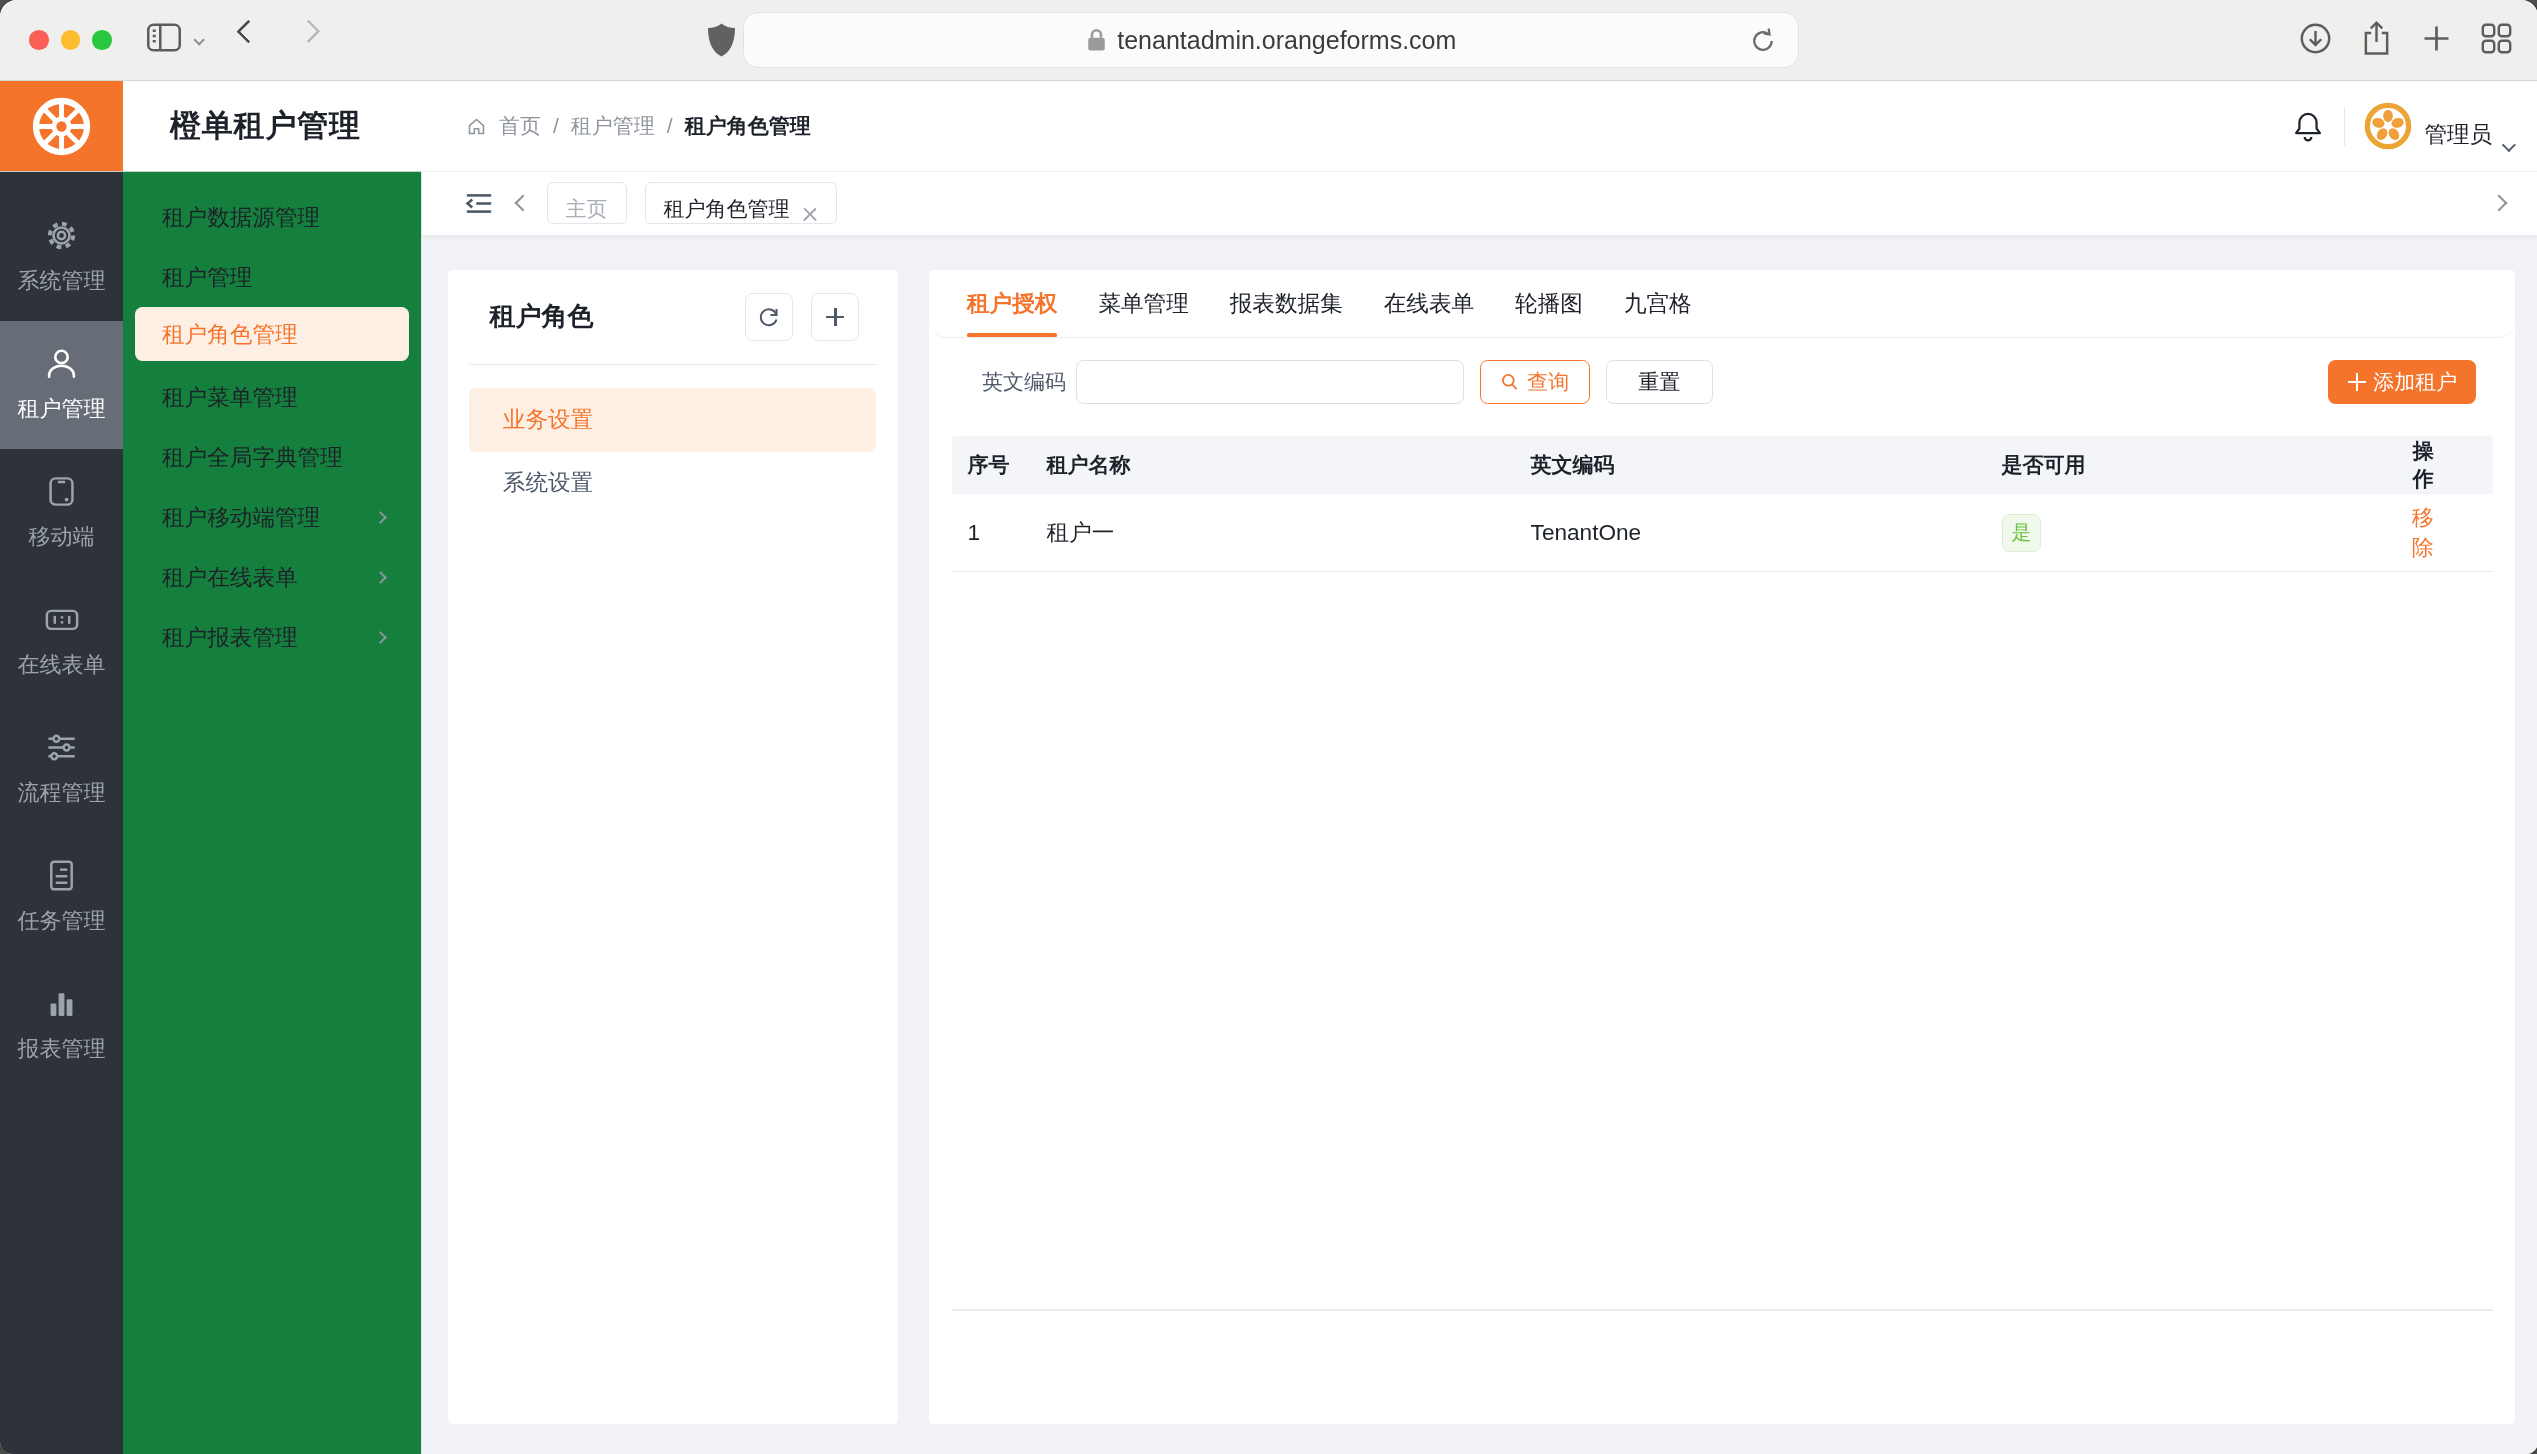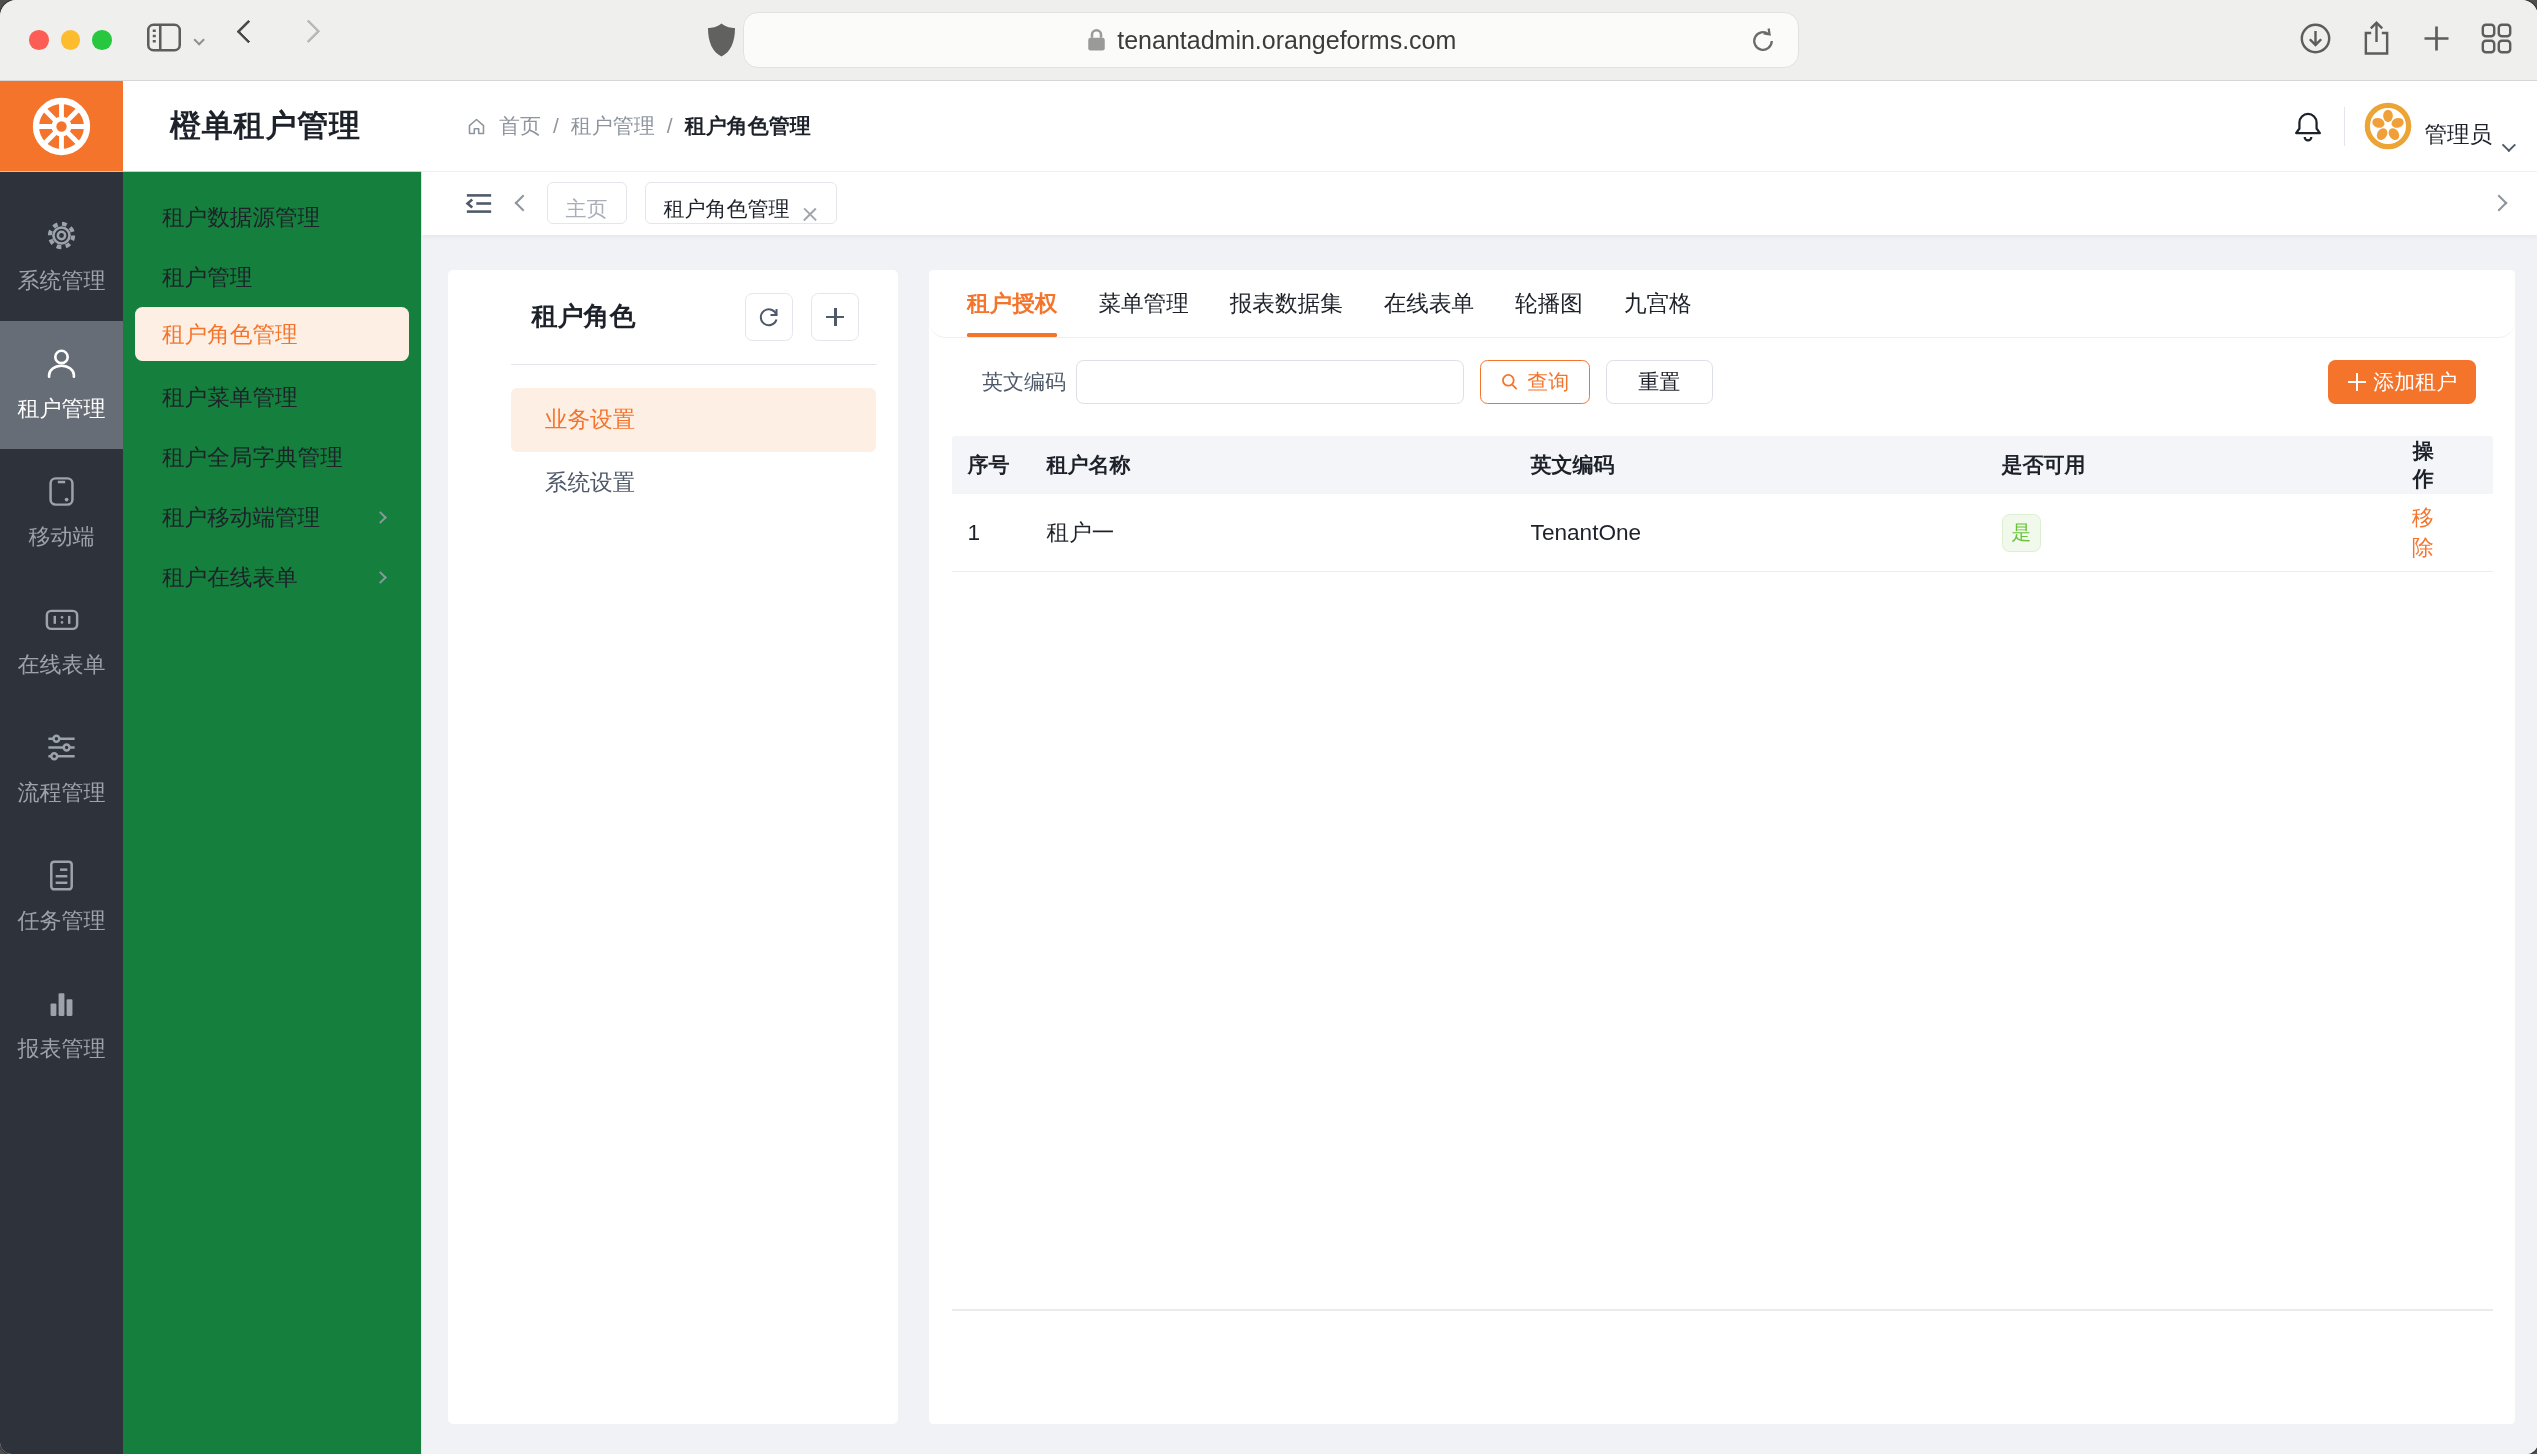--- a/index.html
+++ b/index.html
@@ -73,21 +73,21 @@
   .tab-chip.active { color:#1d2129; }
   .chip-close { position:relative; width:16.6px; height:16.6px; }
   .chip-close:before,.chip-close:after { content:""; position:absolute; left:7.5px; top:0; width:1.9px; height:16.6px; background:#a0a5ad; }
   .chip-close:before { transform:rotate(45deg);} .chip-close:after { transform:rotate(-45deg);}
   .tabbar-chevR { position:absolute; right:33px; width:12px; height:12px; border-right:2.3px solid #8f959e;
     border-top:2.3px solid #8f959e; transform:rotate(45deg); }
 
   .content { position:absolute; left:0; right:0; top:64px; bottom:0; }
 
   
-  .role-card { position:absolute; left:26.4px; top:35px; width:450px; bottom:30px; background:#fff; border-radius:5px;padding-left:42px; }
+  .role-card { position:absolute; left:26.4px; top:35px; width:450px; bottom:30px; background:#fff; border-radius:5px; }
   .rc-head { display:flex; align-items:center; padding:22.6px 39px 0 41px; height:71px; }
   .rc-title { font-size:26px; font-weight:bold; color:#1d2129; flex:1; }
   .sq-btn { width:48px; height:48px; border:0.8px solid #e5e6eb; border-radius:7.5px; background:#fff;
     display:flex; align-items:center; justify-content:center; color:#4e5969; }
   .sq-btn + .sq-btn { margin-left:18px; }
   .rc-divider { height:0.8px; background:#e5e6eb; margin:22.6px 21px 0 21px; }
   .rc-item { height:53px; margin:3.8px 22.6px 0 20.4px; display:flex; align-items:center; padding-left:34px;
     font-size:22.6px; color:#4e5969; border-radius:6px; }
   .rc-item.active { height:64px; margin-top:23.4px; background:#fdefe3; color:#f5742c; }
 
@@ -341,20 +341,24 @@
         <span>租户全局字典管理</span>
       </div>
       <div class="sub-item">
         <span>租户移动端管理</span>
         <span class="sub-chev"></span>
       </div>
       <div class="sub-item">
         <span>租户在线表单</span>
         <span class="sub-chev"></span>
       </div>
+      <div class="sub-item">
+        <span>租户报表管理</span>
+        <span class="sub-chev"></span>
+      </div>
     </nav>
 
     <div class="main">
 
       <div class="tabbar">
         <span class="fold-icon">
           <svg width="30" height="27" viewBox="0 0 44 40" stroke="currentColor" stroke-width="3.8" fill="none">
             <line x1="4" y1="8" x2="40" y2="8"></line>
               <line x1="18" y1="20" x2="40" y2="20"></line>
               <line x1="4" y1="32" x2="40" y2="32"></line>

